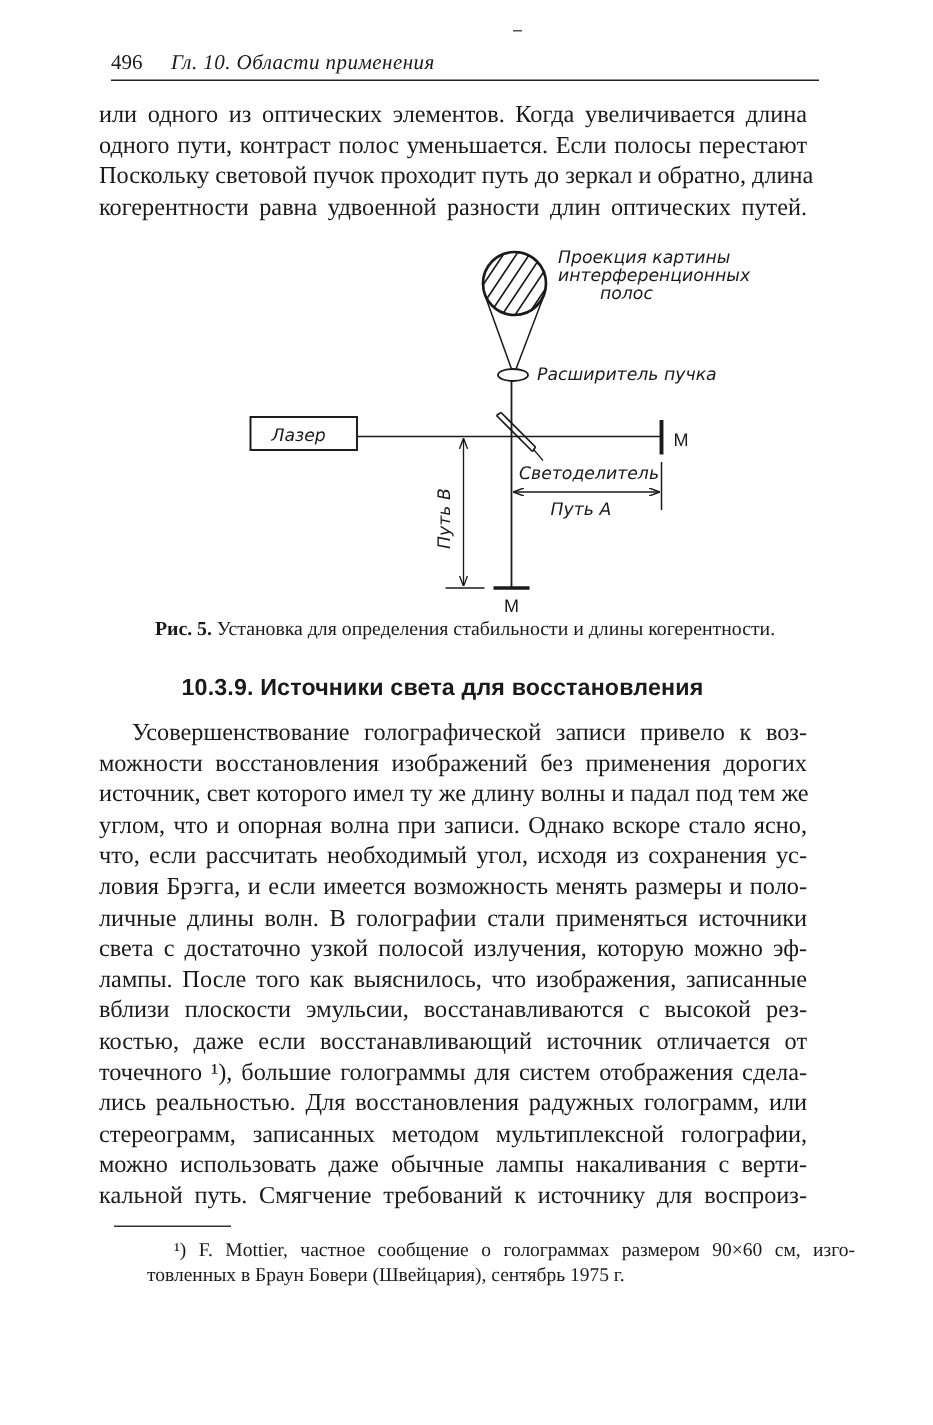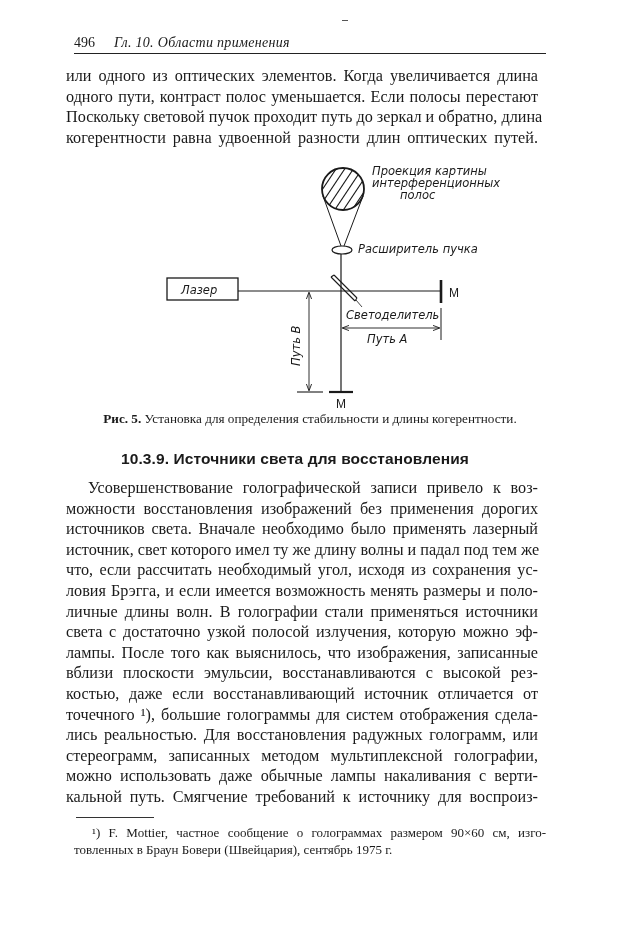--- a/index.html
+++ b/index.html
@@ -120,35 +120,35 @@
   <div class="caption">
     <b>Рис. 5.</b>
     <span>Установка для определения стабильности и длины когерентности.</span>
   </div>
 
   <div class="section">10.3.9.  Источники света для восстановления</div>
 
   <div class="para" style="top:478px;">
     <span class="line indent">Усовершенствование голографической записи привело к воз-</span>
     <span class="line">можности восстановления изображений без применения дорогих</span>
-    <span class="line">источников света. Вначале необходимо было применять лазерный</span>
     <span class="line">источник, свет которого имел ту же длину волны и падал под тем же</span>
+    <span class="line">углом, что и опорная волна при записи. Однако вскоре стало ясно,</span>
     <span class="line">что, если рассчитать необходимый угол, исходя из сохранения ус-</span>
     <span class="line">ловия Брэгга, и если имеется возможность менять размеры и поло-</span>
     <span class="line">личные длины волн. В голографии стали применяться источники</span>
     <span class="line">света с достаточно узкой полосой излучения, которую можно эф-</span>
     <span class="line">лампы. После того как выяснилось, что изображения, записанные</span>
     <span class="line">вблизи плоскости эмульсии, восстанавливаются с высокой рез-</span>
     <span class="line">костью, даже если восстанавливающий источник отличается от</span>
     <span class="line">точечного ¹), большие голограммы для систем отображения сдела-</span>
     <span class="line">лись реальностью. Для восстановления радужных голограмм, или</span>
     <span class="line">стереограмм, записанных методом мультиплексной голографии,</span>
     <span class="line">можно использовать даже обычные лампы накаливания с верти-</span>
     <span class="line">кальной путь. Смягчение требований к источнику для воспроиз-</span>
   </div>
 
   <div class="footrule"></div>
 
-  <div class="foot" style="top:824px;">
+  <div class="foot" style="top:824px;margin-left:24px;">
     <span class="line" style="text-indent:18px;">¹) F. Mottier, частное сообщение о голограммах размером 90×60 см, изго-</span>
     <span class="line last">товленных в Браун Бовери (Швейцария), сентябрь 1975 г.</span>
   </div>
 </div>
 
 </body></html>

